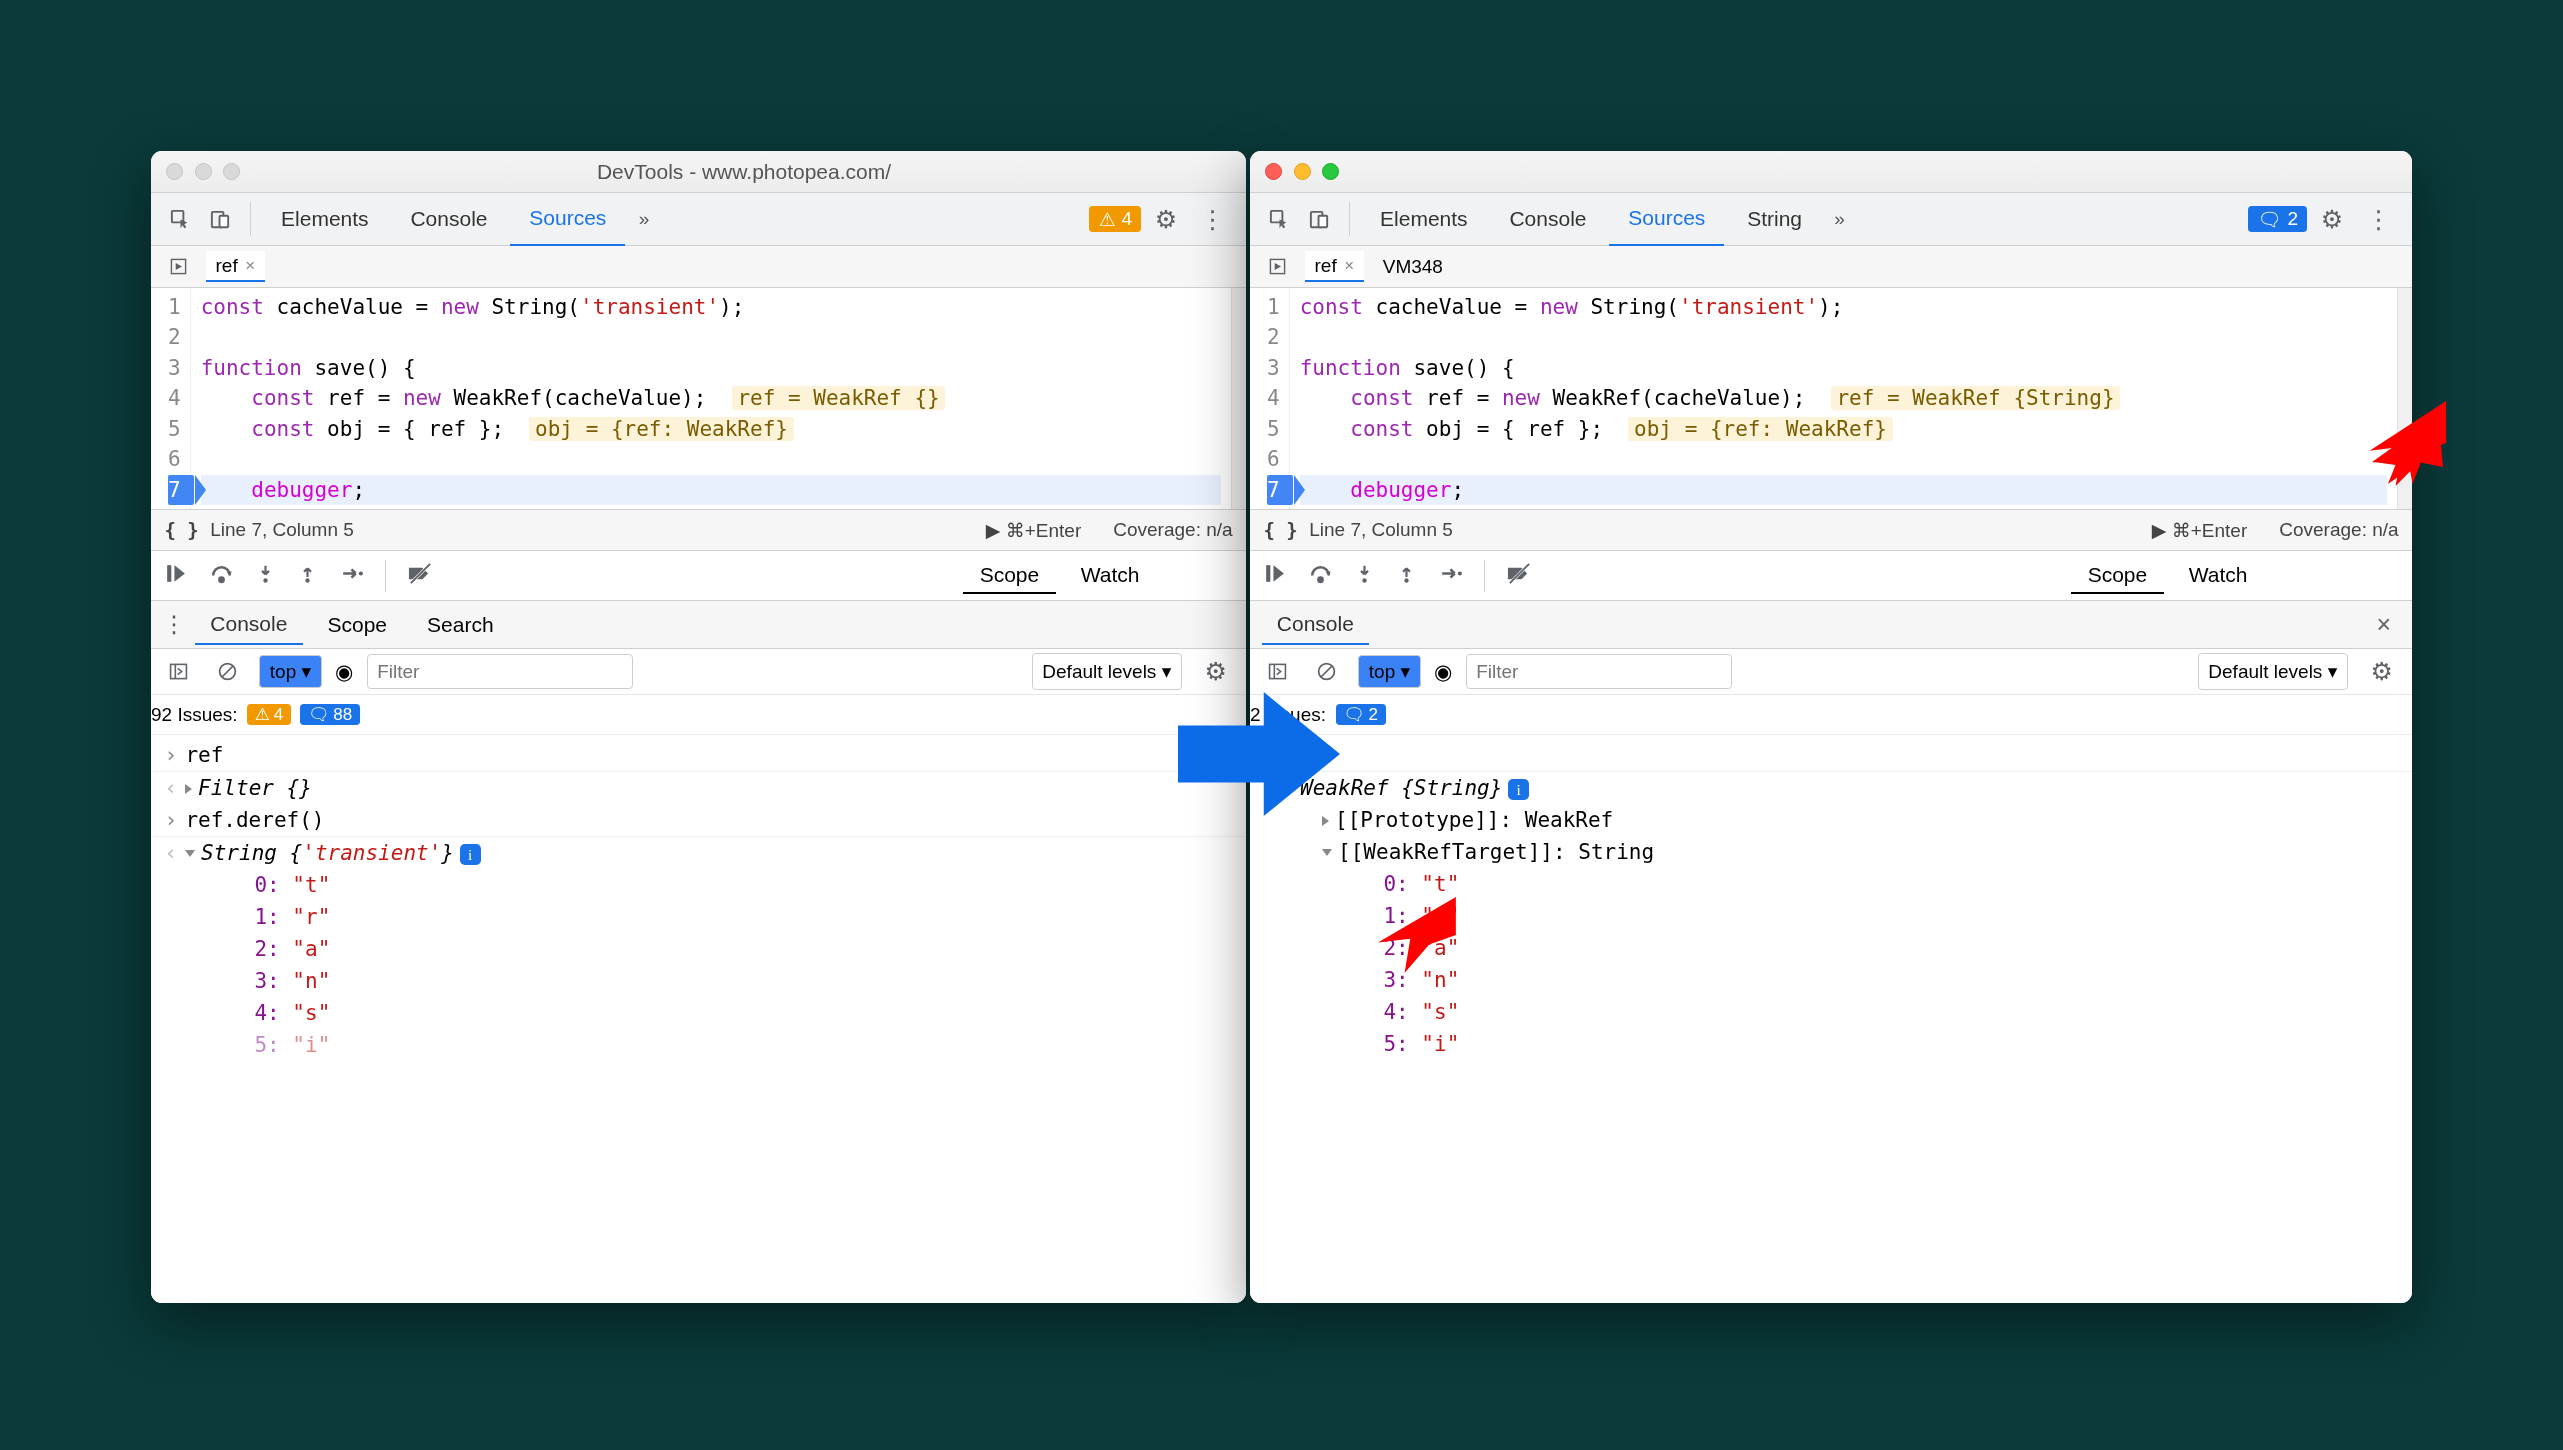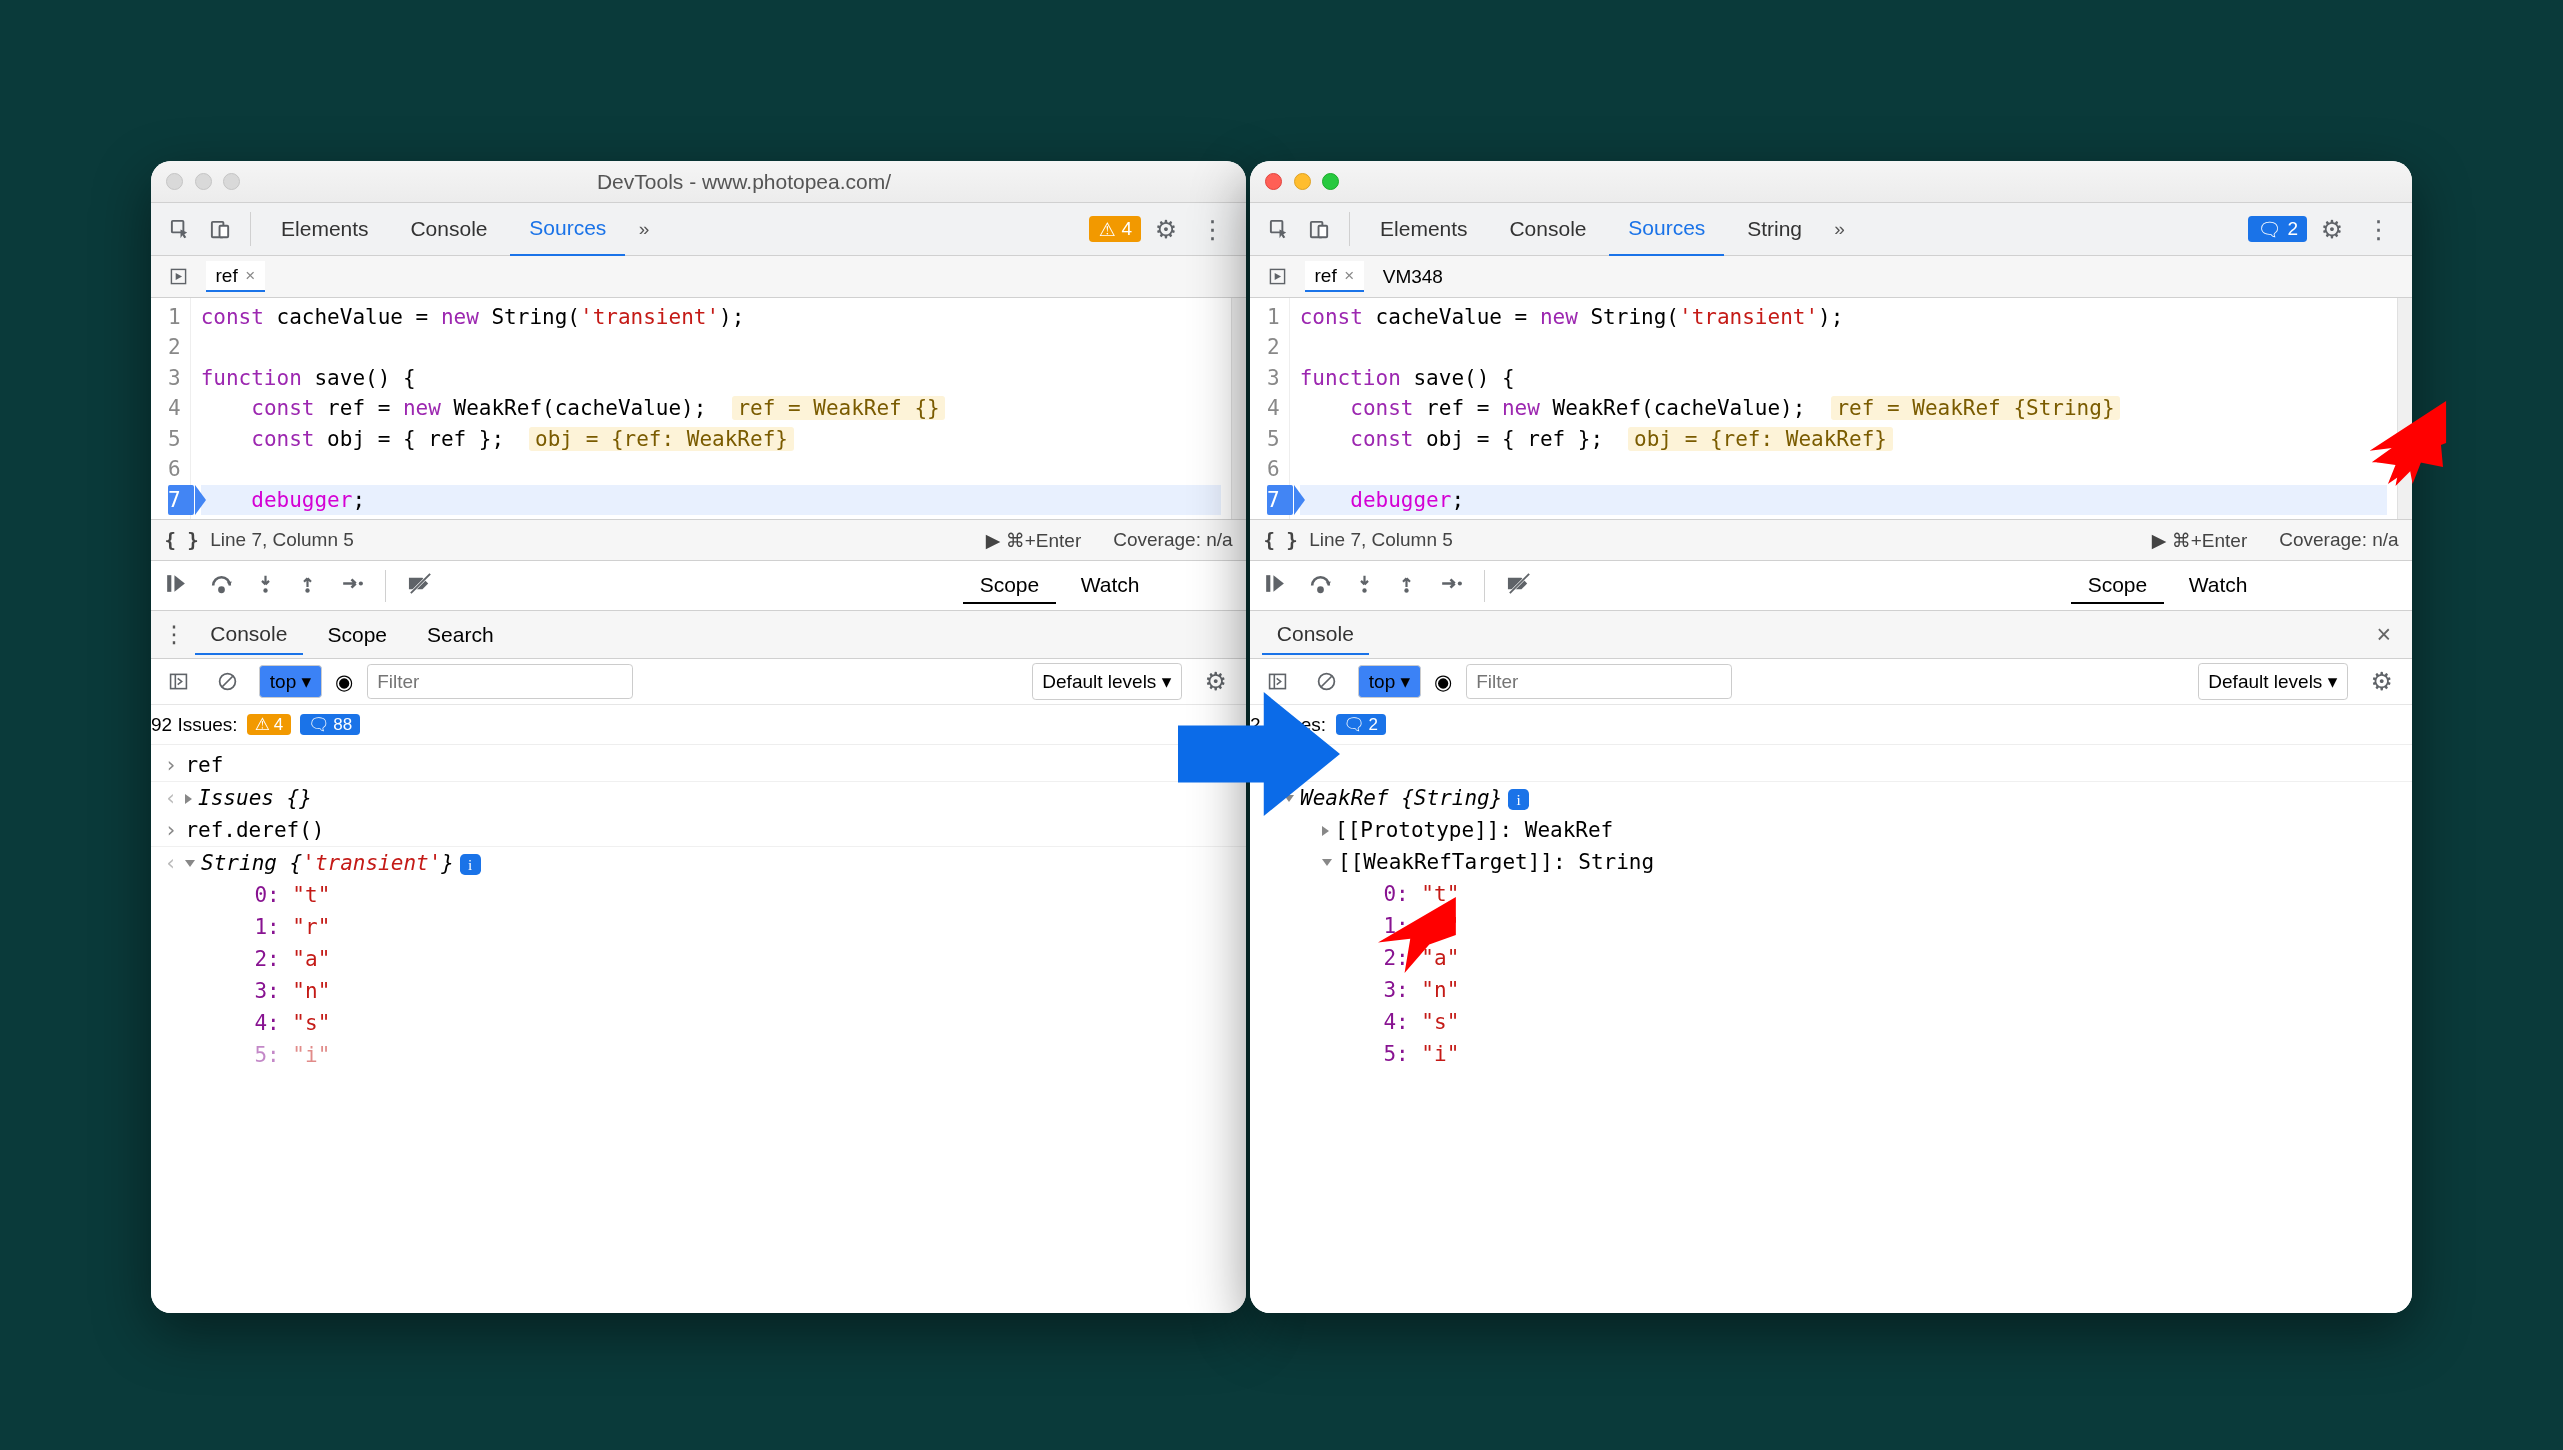--- a/index.html
+++ b/index.html
@@ -6,26 +6,25 @@
   body {
     font-family: -apple-system, BlinkMacSystemFont, "Segoe UI", Helvetica, Arial, sans-serif;
     background: #0a3a3a;
     width: 2563px;
     height: 1450px;
     position: relative;
   }
   .window {
     position: absolute;
     background: #fff;
-    border-radius: 20px;
+    border-radius: 11px;
     box-shadow: 0 19px 57px rgba(0,0,0,0.45);
     overflow: hidden;
     display: flex;
     flex-direction: column;
-    margin-top: 10px;
   }
   .titlebar {
     height: 42px;
     background: linear-gradient(#f5f5f5,#ececec);
     border-bottom: 1px solid #d0d0d0;
     display: flex;
     align-items: center;
     padding: 0 15.3px;
     font-size: 21px;
     color: #555;
@@ -278,21 +277,21 @@
     <span class="mini-badge info">🗨 <span>88</span></span>
   </div>
 
   <div class="console-body" id="left-console">
       <div class="crow border">
         <span class="arrow">›</span>
         <div class="content">ref</div>
       </div>
       <div class="crow">
         <span class="arrow out">‹</span>
-        <div class="content"><span class="tri"></span><span class="italic">Issues {}</span></div>
+        <div class="content"><span class="tri"></span><span class="italic">Filter {}</span></div>
       </div>
       <div class="crow border">
         <span class="arrow">›</span>
         <div class="content">ref.deref()</div>
       </div>
       <div class="crow">
         <span class="arrow out">‹</span>
         <div class="content"><span class="tri down"></span><span class="italic">String {<span class="cstr">'transient'</span>}</span><span class="info-pill">i</span></div>
       </div>
       <div class="crow">

